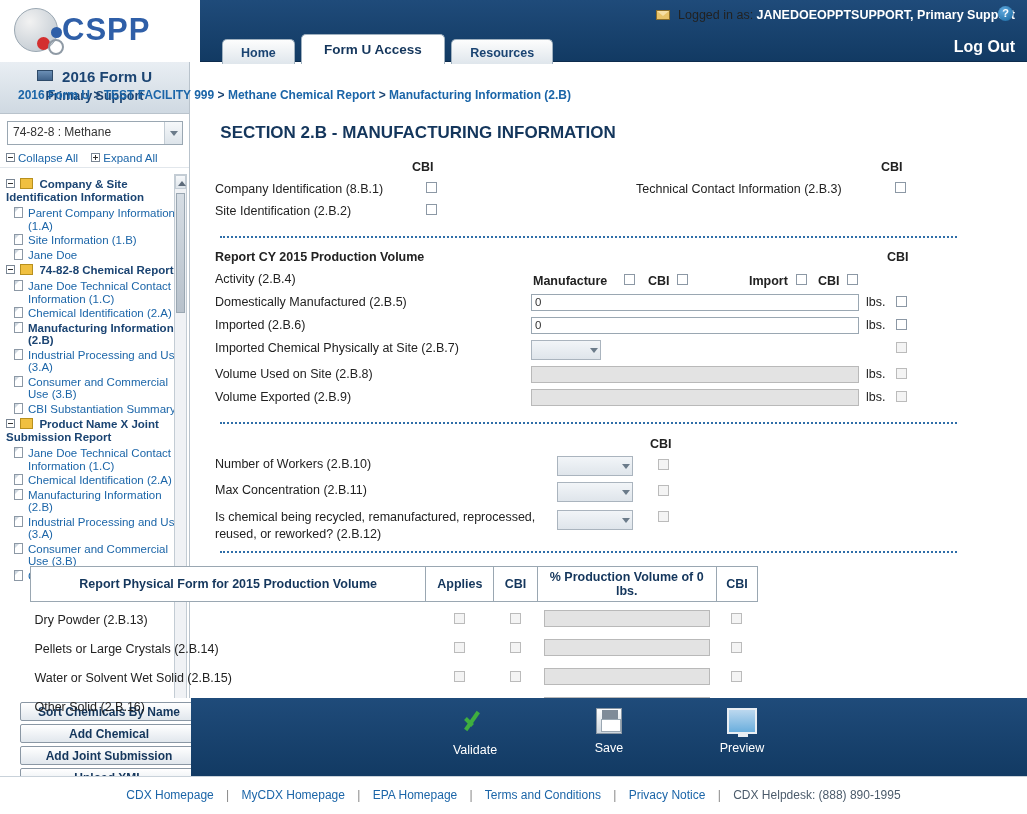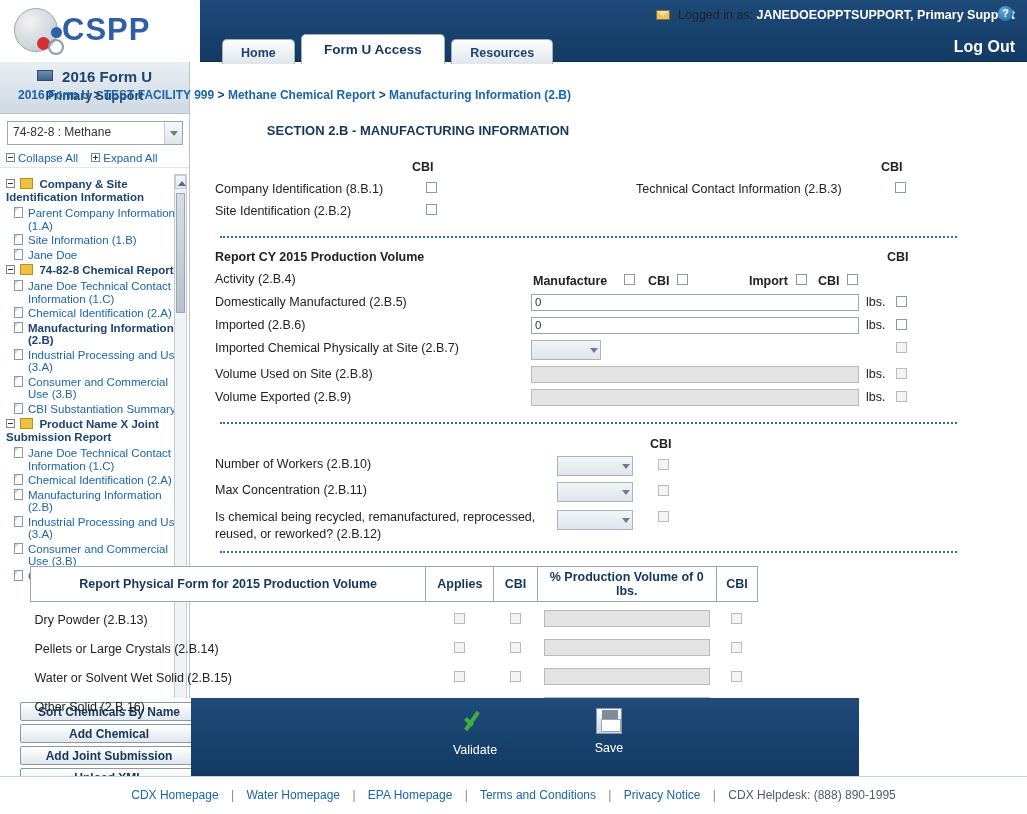--- a/index.html
+++ b/index.html
@@ -198,21 +198,21 @@
     color:#ffffff; font-size:11px; font-weight:bold; text-align:center;
     line-height:15px;
   }
   .breadcrumb {
     position:absolute; left:18px; top:88px;
     font-size:12px; font-weight:bold; color:#1b65a8;
   }
   .breadcrumb span.sep { color:#1b4472; font-weight:bold; }
   .sec-title {
     position:absolute; left:0; top:123px; width:836px; text-align:center;
-    font-size:13px; font-weight:bold; color:#14365c;
+    font-size:17px; font-weight:bold; color:#14365c;
   }
   .dotline {
     position:absolute; left:30px; width:766px; height:0;
     border-top:2px dotted #2f6ea8;
   }
   .lbl { font-size:12.5px; color:#222; }
   .lbl.b { font-weight:bold; }
   .cbi-hd { font-size:12.5px; font-weight:bold; color:#222; }
   .cb {
     width:11px; height:11px; background:#ffffff;
@@ -243,21 +243,21 @@
     font-size:12.5px; font-weight:bold; color:#14365c;
     padding:3px 4px; text-align:center;
   }
   .ptable td {
     font-size:12.5px; color:#222; padding:3px 4px;
     border:none;
   }
   .ptable td.c { text-align:center; }
   
   .footbar {
-    position:absolute; left:191px; top:698px; width:668px; height:78px;
+    position:absolute; left:191px; top:698px; width:836px; height:78px;
     background:linear-gradient(#1f4b7a,#123a63);
     padding-left:19px;
   }
   .fbtn {
     position:absolute; top:10px; width:110px; text-align:center;
     color:#ffffff; font-size:12.5px;
   }
   .fbtn .cap { margin-top:4px; display:block; }
   .check {
     display:inline-block; width:30px; height:28px; position:relative;
@@ -543,27 +543,31 @@
 
 <div class="footbar">
   <div class="fbtn" style="left:229px;">
     <span class="check"></span>
     <span class="cap">Validate</span>
   </div>
   <div class="fbtn" style="left:363px;">
     <span class="disk"></span>
     <span class="cap">Save</span>
   </div>
+  <div class="fbtn" style="left:496px;">
+    <span class="monitor"></span>
+    <span class="cap">Preview</span>
+  </div>
 </div>
 
 <div class="footwhite"></div>
 <div class="bottomlinks">
   <a href="#">CDX Homepage</a>
   <span class="sep">|</span>
-  <a href="#">Water Homepage</a>
+  <a href="#">MyCDX Homepage</a>
   <span class="sep">|</span>
   <a href="#">EPA Homepage</a>
   <span class="sep">|</span>
   <a href="#">Terms and Conditions</a>
   <span class="sep">|</span>
   <a href="#">Privacy Notice</a>
   <span class="sep">|</span>
   <span class="plain">CDX Helpdesk: (888) 890-1995</span>
 </div>
 

